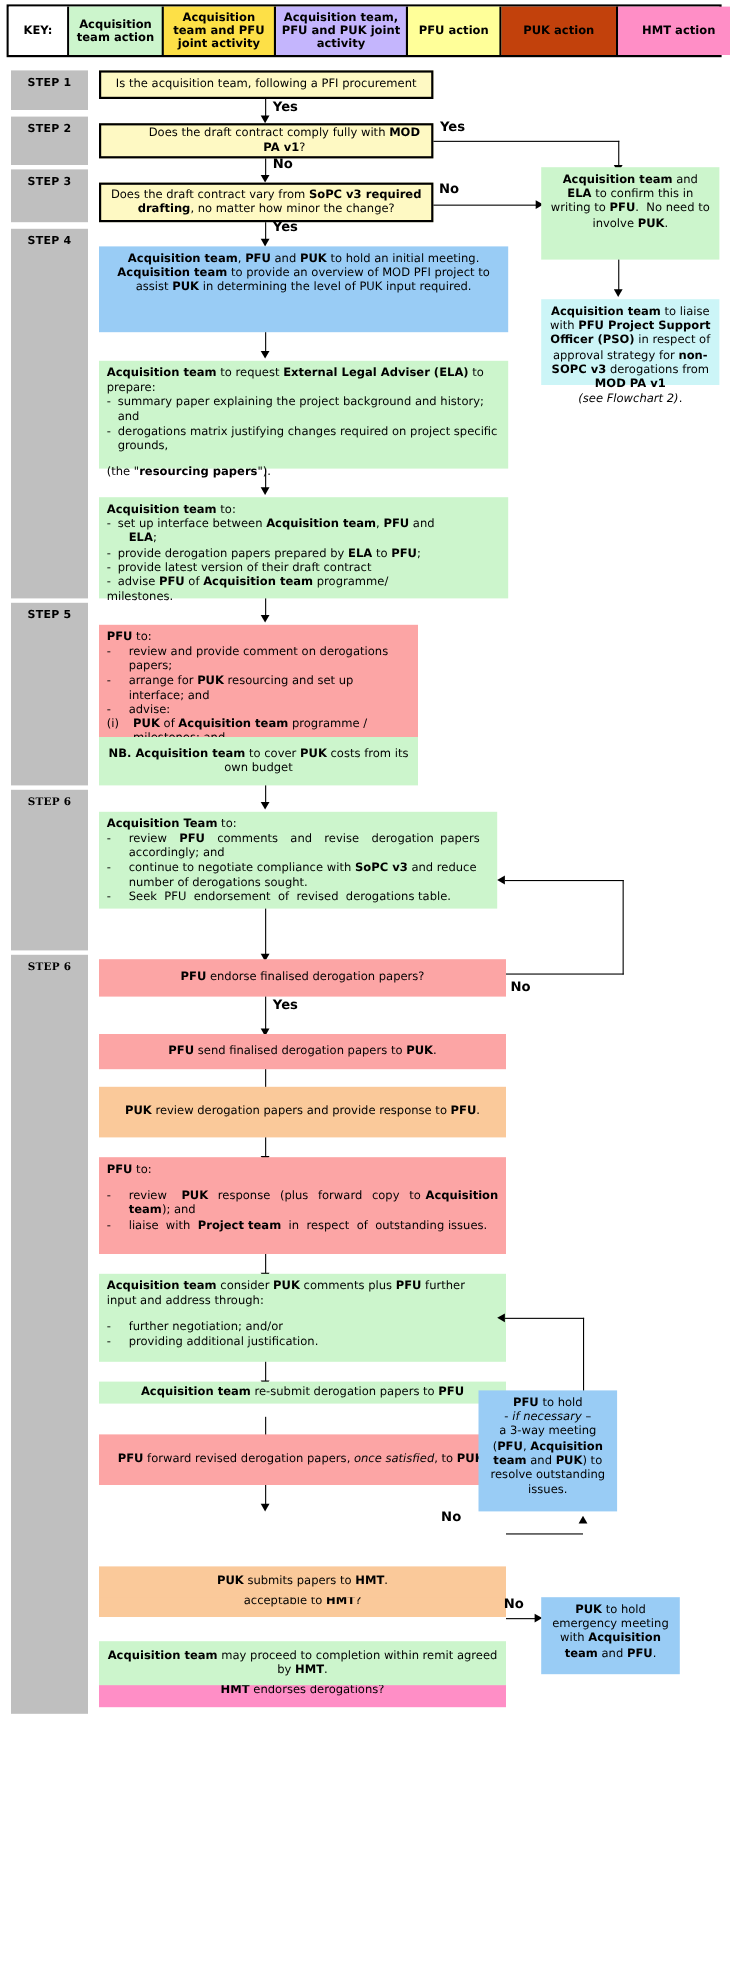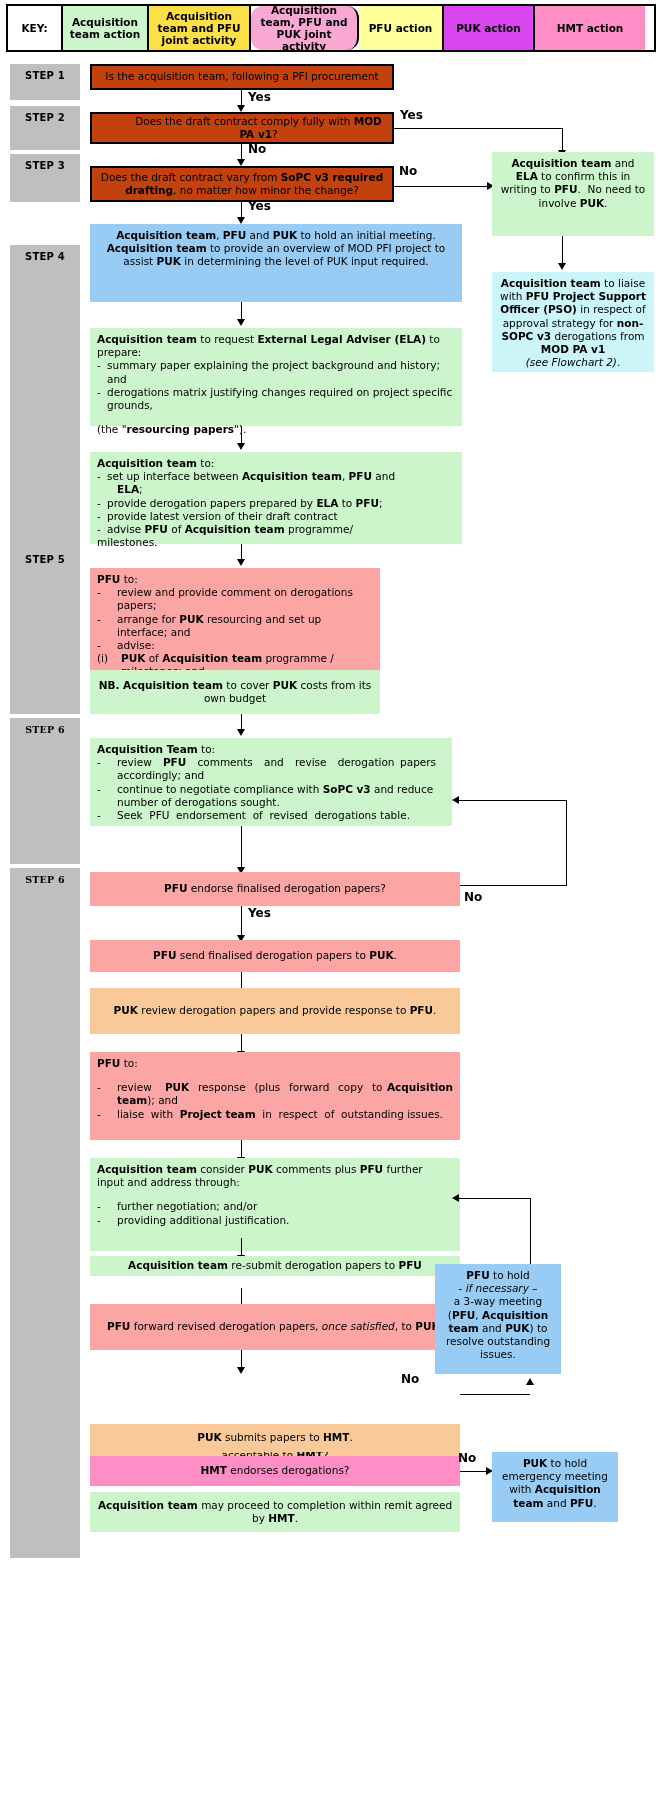--- a/index.html
+++ b/index.html
@@ -17,41 +17,41 @@
   }
   .key-cell{
     flex:0 0 auto;border-right:2px solid #000;box-sizing:border-box;
     display:flex;align-items:center;justify-content:center;text-align:center;
     font-size:10.5px;font-weight:bold;line-height:12px;padding:1px 2px;
   }
   .key-cell:last-child{border-right:none;}
   .kc-label{width:55px;background:#fff;}
   .kc-acq{width:86px;background:#ccf5cc;}
   .kc-acqpfu{width:102px;background:#fde047;}
-  .kc-acqpfupuk{width:108px;background:#f9a8d4;border-radius:12px;}
+  .kc-acqpfupuk{width:120px;background:#c4b5fd;}
   .kc-pfu{width:85px;background:#ffff99;}
-  .kc-puk{width:91px;background:#d946ef;text-align:center;}
+  .kc-puk{width:106px;background:#c2410c;text-align:center;}
   .kc-hmt{width:110px;background:#ff8ec6;}
 
   
   .step{
     position:absolute;left:10px;width:70px;background:#bfbfbf;
     display:flex;align-items:flex-start;justify-content:center;
     font-size:10px;font-weight:bold;padding-top:6px;box-sizing:border-box;
     letter-spacing:.2px;
   }
   .step.serif{font-family:"DejaVu Serif", serif;font-size:9.5px;}
 
   
   .box{
     position:absolute;box-sizing:border-box;
     font-size:10.5px;line-height:13.2px;
   }
   .box .inner{padding:5px 7px;}
-  .bordered{border:2px solid #000;background:#c2410c;}
+  .bordered{border:2px solid #000;background:#fef9c3;}
   .g{background:#ccf5cc;}   
   .c{background:#ccf5f7;}   
   .b{background:#99ccf5;}   
   .y{background:#fca5a5;}   
   .o{background:#fac99a;}   
   .p{background:#ff8ec6;}   
   .ctr{text-align:center;}
   .just{text-align:justify;}
   b{font-weight:bold;}
   i{font-style:italic;}
@@ -94,21 +94,21 @@
     <div class="key-cell kc-acqpfu">Acquisition team and PFU joint activity</div>
     <div class="key-cell kc-acqpfupuk">Acquisition team, PFU and PUK joint activity</div>
     <div class="key-cell kc-pfu">PFU action</div>
     <div class="key-cell kc-puk">PUK action</div>
     <div class="key-cell kc-hmt">HMT action</div>
   </div>
 
   <div class="step" style="top:64px;height:36px;">STEP 1</div>
   <div class="step" style="top:106px;height:44px;">STEP 2</div>
   <div class="step" style="top:154px;height:48px;">STEP 3</div>
-  <div class="step" style="top:208px;height:336px;margin-top:37px;">STEP 4</div>
+  <div class="step" style="top:208px;height:336px;">STEP 4</div>
   <div class="step" style="top:548px;height:166px;">STEP 5</div>
   <div class="step serif" style="top:718px;height:146px;">STEP 6</div>
   <div class="step serif" style="top:868px;height:690px;">STEP 6</div>
 
   <div class="box bordered" style="left:90px;top:64px;width:304px;height:26px;">
     <div class="vmid">
         <span class="ctr">Is the acquisition team, following a PFI procurement</span>
       </div>
   </div>
   <div class="vline" style="left:241px;top:90px;height:16px;"></div>
@@ -146,21 +146,21 @@
   <div class="vline" style="left:241px;top:202px;height:16px;"></div>
   <div class="arrow-d" style="left:237px;top:217px;"></div>
   <div class="elabel" style="left:248px;top:199px;">Yes</div>
 
   <div class="box g" style="left:492px;top:152px;width:162px;height:84px;">
     <div class="inner ctr"><b>Acquisition team</b> and <b>ELA</b> to confirm this in writing to <b>PFU</b>.&nbsp; No need to involve <b>PUK</b>.</div>
   </div>
   <div class="vline" style="left:562px;top:236px;height:28px;"></div>
   <div class="arrow-d" style="left:558px;top:263px;"></div>
 
-  <div class="box c" style="left:492px;top:272px;width:162px;height:100px;">
+  <div class="box c" style="left:492px;top:272px;width:162px;height:78px;">
     <div class="inner ctr"><b>Acquisition team</b> to liaise with <b>PFU Project Support Officer (PSO)</b> in respect of approval strategy for <b>non-SOPC v3</b> derogations from <b>MOD PA v1</b><br><i>(see Flowchart 2)</i>.</div>
   </div>
 
   <div class="box b" style="left:90px;top:224px;width:372px;height:78px;">
     <div class="inner ctr"><b>Acquisition team</b>, <b>PFU</b> and <b>PUK</b> to hold an initial meeting.<br><b>Acquisition team</b> to provide an overview of MOD PFI project to assist <b>PUK</b> in determining the level of PUK input required.</div>
   </div>
   <div class="vline" style="left:241px;top:302px;height:18px;"></div>
   <div class="arrow-d" style="left:237px;top:319px;"></div>
 
   <div class="box g" style="left:90px;top:328px;width:372px;height:98px;">
@@ -301,21 +301,21 @@
         </div>
       <div class="li">
           <span class="mk mk-dash-w">-</span>
           <span class="tx just">liaise &nbsp;with &nbsp;<b>Project team</b>&nbsp; in &nbsp;respect &nbsp;of &nbsp;outstanding issues.</span>
         </div>
     </div>
   </div>
   <div class="vline" style="left:241px;top:1140px;height:18px;"></div>
   <div class="arrow-d" style="left:237px;top:1157px;"></div>
 
-  <div class="box g" style="left:90px;top:1158px;width:370px;height:93px;">
+  <div class="box g" style="left:90px;top:1158px;width:370px;height:80px;">
     <div class="inner">
       <div><b>Acquisition team</b> consider <b>PUK</b> comments plus <b>PFU</b> further input and address through:</div>
       <div style="height:11px;"></div>
       <div class="li">
           <span class="mk mk-dash-w">-</span>
           <span class="tx">further negotiation; and/or</span>
         </div>
       <div class="li">
           <span class="mk mk-dash-w">-</span>
           <span class="tx">providing additional justification.</span>
@@ -358,21 +358,21 @@
   <div class="box b" style="left:435px;top:1264px;width:126px;height:110px;">
     <div class="inner ctr"><b>PFU</b> to hold<br>- <i>if necessary</i> –<br>a 3-way meeting (<b>PFU</b>, <b>Acquisition team</b> and <b>PUK</b>) to resolve outstanding issues.</div>
   </div>
 
   <div class="box o" style="left:90px;top:1424px;width:370px;height:28px;">
     <div class="vmid">
         <span class="ctr"><b>PUK</b> submits papers to <b>HMT</b>.</span>
       </div>
   </div>
 
-  <div class="box p" style="left:90px;top:1456px;width:370px;height:30px;">
+  <div class="box p" style="left:90px;top:1522px;width:370px;height:30px;">
     <div class="vmid">
         <span class="ctr"><b>HMT</b> endorses derogations?</span>
       </div>
   </div>
   <div class="hline" style="left:460px;top:1471px;width:28px;"></div>
   <div class="arrow-r" style="left:486px;top:1467px;"></div>
   <div class="elabel" style="left:458px;top:1451px;">No</div>
 
   <div class="box b" style="left:492px;top:1452px;width:126px;height:70px;">
     <div class="inner ctr"><b>PUK</b> to hold emergency meeting with <b>Acquisition team</b> and <b>PFU</b>.</div>

